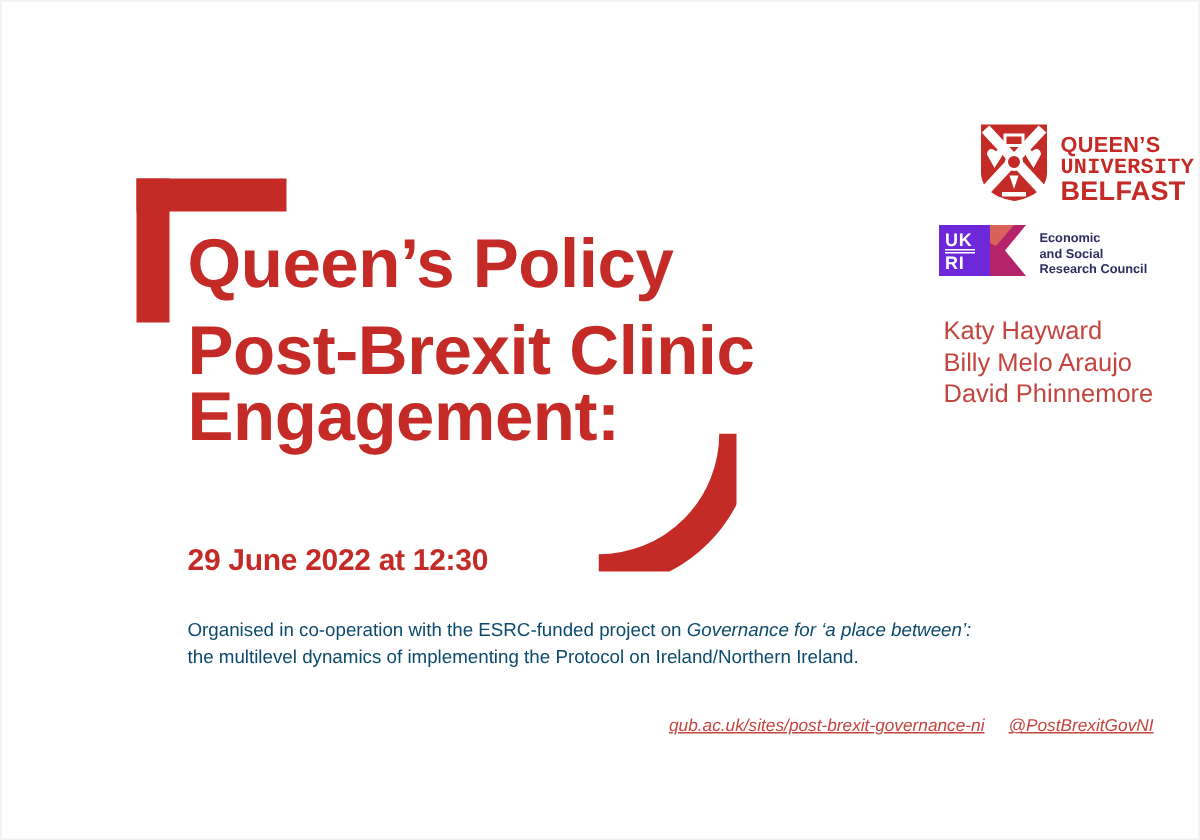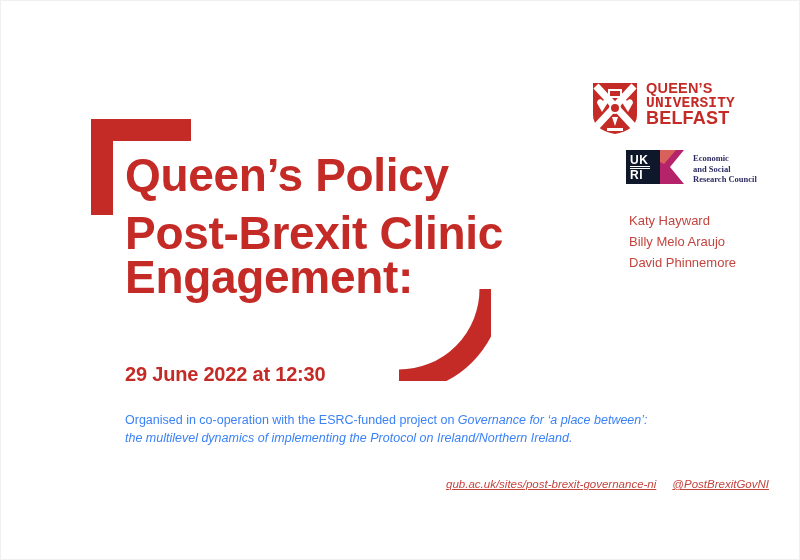--- a/index.html
+++ b/index.html
@@ -88,53 +88,52 @@
     letter-spacing: -0.2px;
     white-space: nowrap;
   }
 
   
   .note-block {
     position: absolute;
     left: 124px;
     top: 410px;
     width: 580px;
-    color: #3b82f6;
+    color: #0c4a6e;
     font-size: 12.5px;
     line-height: 18px;
   }
   .note-block .em {
     font-style: italic;
   }
   .note-block .line2 {
-    font-style: italic;
   }
 
   
   .footer {
     position: absolute;
     right: 30px;
     top: 477px;
     color: #C4453E;
     font-size: 11.5px;
     font-style: italic;
     white-space: nowrap;
     text-decoration: underline;
   }
   .footer .handle {
     margin-left: 16px;
   }
 
   
   .qub-logo {
     position: absolute;
-    left: 590px;
+    left: 651px;
     top: 80px;
     display: flex;
-    align-items: flex-start;
+    align-items: flex-end;
   }
   .qub-crest {
     width: 48px;
     height: 54px;
     flex: none;
   }
   .qub-wordmark {
     margin-left: 7px;
     color: #C42B26;
     font-weight: bold;
@@ -158,21 +157,21 @@
     width: 58px;
     height: 34px;
     flex: none;
   }
   .ukri-box {
     position: absolute;
     left: 0;
     top: 0;
     width: 34px;
     height: 34px;
-    background: #0f172a;
+    background: #6d28d9;
     color: #ffffff;
     font-size: 12px;
     font-weight: bold;
     line-height: 11px;
     letter-spacing: 0.5px;
     box-sizing: border-box;
     padding: 5px 0 0 4px;
   }
   .ukri-box .uk,
   .ukri-box .ri {
@@ -186,32 +185,31 @@
     padding-top: 1px;
     margin-top: 1px;
   }
   .esrc-text {
     margin-left: 9px;
     color: #2E2D62;
     font-size: 8.5px;
     font-weight: bold;
     line-height: 10.5px;
     padding-top: 3px;
-    font-family: Liberation Serif, serif;
   }
 
   
   .speakers {
     position: absolute;
     left: 628px;
     top: 209px;
   }
   .speaker {
     color: #C4453E;
-    font-size: 13px;
+    font-size: 17px;
     line-height: 21px;
     white-space: nowrap;
   }
 </style>
 </head>
 <body>
 
 <div id="poster">
 
   <div class="corner-bracket">

